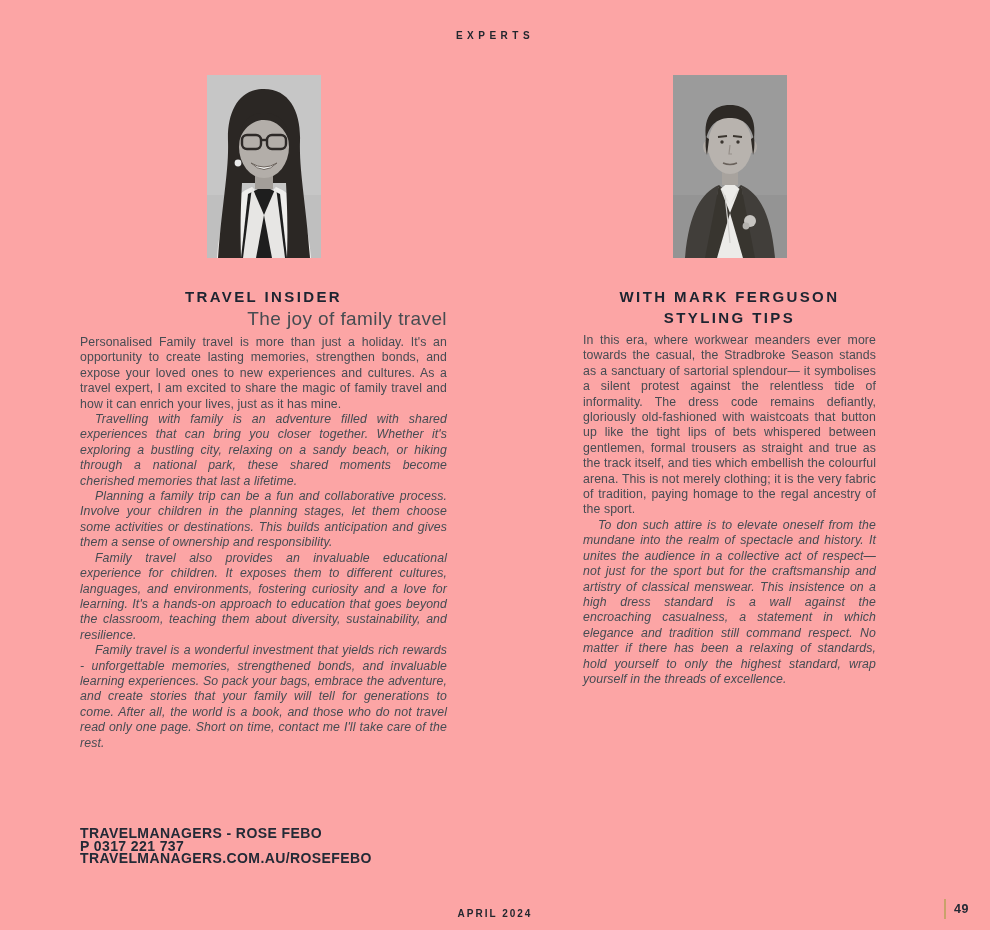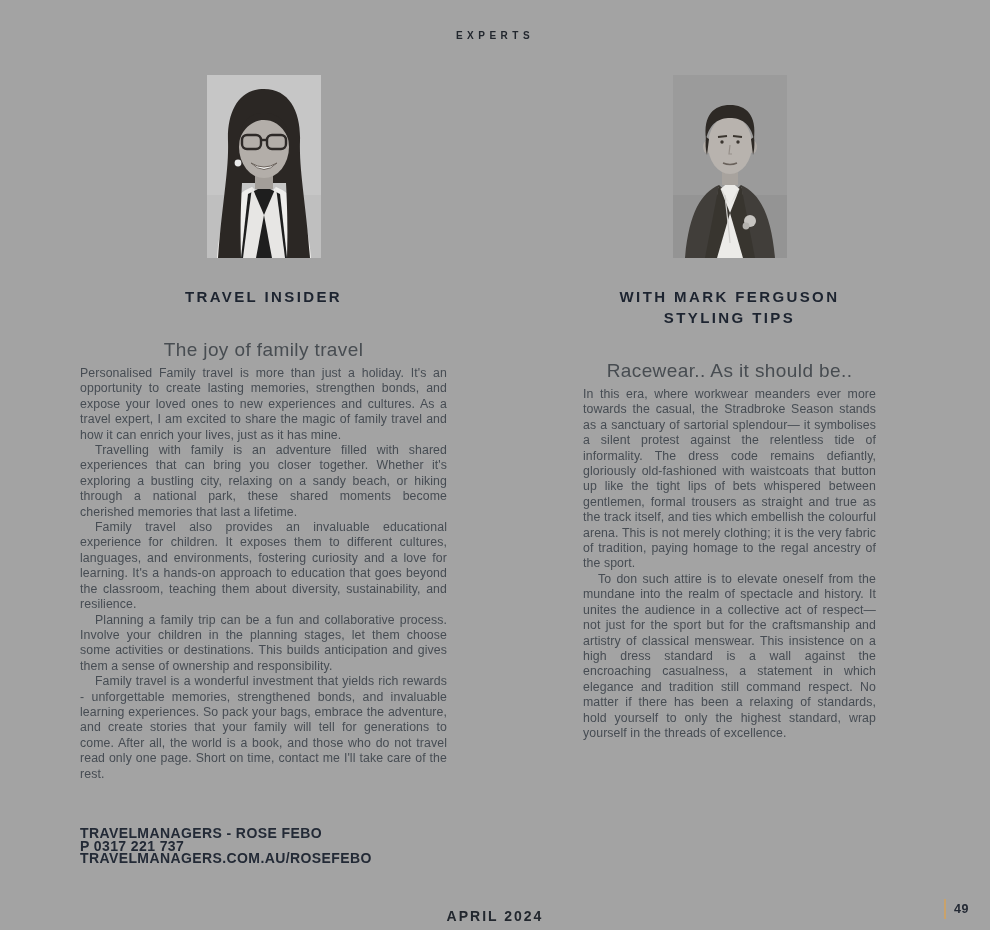--- a/index.html
+++ b/index.html
@@ -1,20 +1,20 @@
 <!DOCTYPE html>
 <html><head>
 <meta charset="utf-8">
 <style>
   * { margin:0; padding:0; box-sizing:border-box; }
   html,body { background:#ffffff; }
   .page {
     position:relative;
     width:990px; height:930px;
-    background:#a3a3a3;
+    background:#fca5a5;
     font-family:"Liberation Sans", sans-serif;
     color:#454b52;
     overflow:hidden;
     margin:0 auto;
   }
   .masthead {
     position:absolute; top:30px; left:0; width:100%;
     text-align:center;
     font-size:10px; font-weight:bold; letter-spacing:4.5px;
     color:#22272e;
@@ -25,43 +25,43 @@
   .photo-wrap { margin:75px auto 0 auto; width:114px; height:183px; }
   .photo-wrap svg { display:block; }
   .col-heading {
     margin-top:28px;
     text-align:center;
     font-size:15px; font-weight:bold; letter-spacing:2.4px;
     line-height:21px;
     color:#1d2430;
   }
   .col-subtitle {
-    margin-top:32px;
-    text-align:center;
+    margin-top:1px;
+    text-align:right;
     font-size:19px; font-weight:normal; letter-spacing:0.4px;
     color:#474c51;
   }
   .body-text {
     margin-top:5px;
     text-align:justify;
     font-size:12.3px; line-height:15.4px; letter-spacing:0.1px;
     color:#464c53;
   }
-  .body-text p.indent { text-indent:15px; }
+  .body-text p.indent { text-indent:15px;font-style:italic; }
   .contact {
     position:absolute; top:827px; left:0; width:100%;
     text-align:left;
     font-size:14px; font-weight:bold; letter-spacing:0.4px;
     line-height:12.5px;
     color:#232a36;
   }
   .issue-footer {
     position:absolute; top:908px; left:0; width:100%;
     text-align:center;
-    font-size:14px; font-weight:bold; letter-spacing:2px;
+    font-size:10px; font-weight:bold; letter-spacing:2px;
     color:#22272e;
   }
   .page-num-group { position:absolute; top:899px; left:944px; display:flex; align-items:center; }
   .page-num-bar { width:2px; height:20px; margin-right:8px; }
   .page-num { font-size:12.5px; font-weight:bold; color:#242a35; letter-spacing:0.5px; }
 </style>
 </head>
 <body>
 
 <div class="page">
@@ -100,22 +100,22 @@
         <circle cx="31" cy="88" r="3.4" fill="#e9e9e9"></circle>
       </svg>
     </div>
     <div class="col-heading">
       <div>TRAVEL INSIDER</div>
     </div>
     <div class="col-subtitle">The joy of family travel</div>
     <div class="body-text">
       <p>Personalised Family travel is more than just a holiday. It's an opportunity to create lasting memories, strengthen bonds, and expose your loved ones to new experiences and cultures. As a travel expert, I am excited to share the magic of family travel and how it can enrich your lives, just as it has mine.</p>
       <p class="indent">Travelling with family is an adventure filled with shared experiences that can bring you closer together. Whether it's exploring a bustling city, relaxing on a sandy beach, or hiking through a national park, these shared moments become cherished memories that last a lifetime.</p>
+      <p class="indent">Planning a family trip can be a fun and collaborative process. Involve your children in the planning stages, let them choose some activities or destinations. This builds anticipation and gives them a sense of ownership and responsibility.</p>
       <p class="indent">Family travel also provides an invaluable educational experience for children. It exposes them to different cultures, languages, and environments, fostering curiosity and a love for learning. It's a hands-on approach to education that goes beyond the classroom, teaching them about diversity, sustainability, and resilience.</p>
-      <p class="indent">Planning a family trip can be a fun and collaborative process. Involve your children in the planning stages, let them choose some activities or destinations. This builds anticipation and gives them a sense of ownership and responsibility.</p>
       <p class="indent">Family travel is a wonderful investment that yields rich rewards - unforgettable memories, strengthened bonds, and invaluable learning experiences. So pack your bags, embrace the adventure, and create stories that your family will tell for generations to come. After all, the world is a book, and those who do not travel read only one page. Short on time, contact me I'll take care of the rest.</p>
     </div>
     <div class="contact">
       <div>TRAVELMANAGERS - ROSE FEBO</div>
       <div>P 0317 221 737 TRAVELMANAGERS.COM.AU/ROSEFEBO</div>
     </div>
   </div>
 
   <div class="col col-right">
     <div class="photo-wrap">
@@ -154,21 +154,20 @@
         <circle cx="65" cy="67" r="1.7" fill="#3a352f"></circle>
 
         <path d="M57 70 L56 79 L59 79" stroke="#968f89" stroke-width="1.2" fill="none"></path>
         <path d="M50 88 Q57 91 64 88" stroke="#6a625c" stroke-width="1.4" fill="none"></path>
       </svg>
     </div>
     <div class="col-heading">
       <div>WITH MARK FERGUSON</div>
       <div>STYLING TIPS</div>
     </div>
-    <div class="col-subtitle">Racewear.. As it should be..</div>
     <div class="body-text">
       <p>In this era, where workwear meanders ever more towards the casual, the Stradbroke Season stands as a sanctuary of sartorial splendour— it symbolises a silent protest against the relentless tide of informality. The dress code remains defiantly, gloriously old-fashioned with waistcoats that button up like the tight lips of bets whispered between gentlemen, formal trousers as straight and true as the track itself, and ties which embellish the colourful arena. This is not merely clothing; it is the very fabric of tradition, paying homage to the regal ancestry of the sport.</p>
       <p class="indent">To don such attire is to elevate oneself from the mundane into the realm of spectacle and history. It unites the audience in a collective act of respect—not just for the sport but for the craftsmanship and artistry of classical menswear. This insistence on a high dress standard is a wall against the encroaching casualness, a statement in which elegance and tradition still command respect. No matter if there has been a relaxing of standards, hold yourself to only the highest standard, wrap yourself in the threads of excellence.</p>
     </div>
   </div>
 
   <div class="issue-footer">APRIL 2024</div>
   <div class="page-num-group">
     <div class="page-num-bar" style="background: rgb(201, 162, 107);"></div>
     <div class="page-num">49</div>

